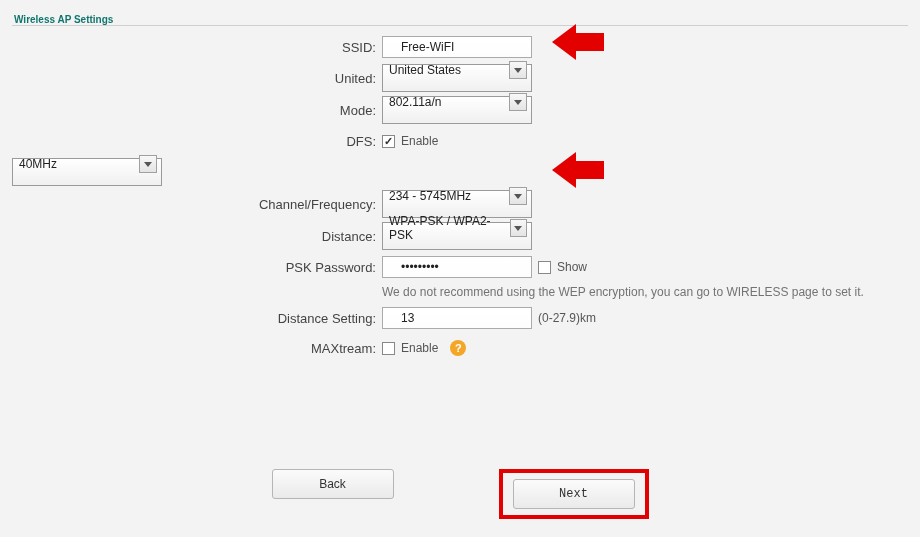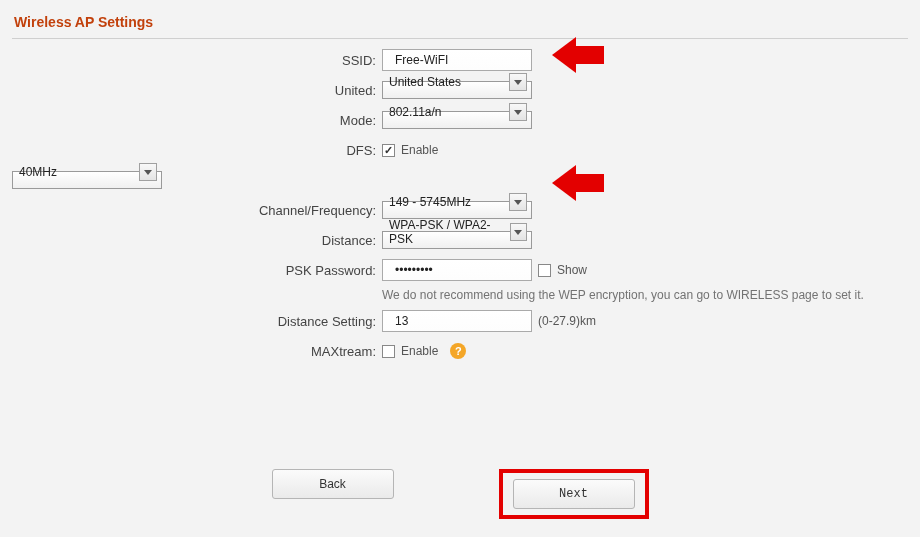--- a/index.html
+++ b/index.html
@@ -12,23 +12,23 @@
     font-size: 13px;
     color: #333;
     overflow: hidden;
   }
   .page {
     padding: 10px 12px 0 12px;
     box-sizing: border-box;
   }
   .title {
     font-weight: bold;
-    font-size: 14px;
-    color: #c2410c;
-    padding: 4px 0 8px 2px;
+    font-size: 10px;
+    color: #0f766e;
+    padding: 4px 0 0 2px;
     border-bottom: 1px solid #cfcfcf;
   }
   .form {
     margin-top: 8px;
     position: relative;
   }
   .row {
     display: flex;
     align-items: center;
     min-height: 26px;
@@ -45,27 +45,27 @@
     display: flex;
     align-items: center;
     gap: 6px;
   }
   input[type="text"], input[type="password"] {
     width: 150px;
     height: 22px;
     box-sizing: border-box;
     border: 1px solid #aaa;
     background: linear-gradient(#fff, #fdfdfd);
-    padding: 0 12px;
+    padding: 0 18px;
     font-size: 12px;
     color: #222;
   }
   .select {
     width: 150px;
-    height: 18px;
+    height: 28px;
     box-sizing: border-box;
     border: 1px solid #9a9a9a;
     background: linear-gradient(#fff, #f0f0f0);
     display: flex;
     align-items: center;
     justify-content: space-between;
     padding: 0 4px 16px 6px;
     font-size: 12px;
     color: #222;
     position: relative;
@@ -236,21 +236,21 @@
               <span class="tri"></span>
             </span>
         </div>
       </div>
     </div>
 
     <div class="row">
       <div class="label">Channel/Frequency:</div>
       <div class="control">
         <div class="select">
-          <span>149 - 5745MHz</span>
+          <span>234 - 5745MHz</span>
           <span class="arrow-btn">
               <span class="tri"></span>
             </span>
         </div>
       </div>
     </div>
 
     <div class="row">
       <div class="label">Distance:</div>
       <div class="control">

